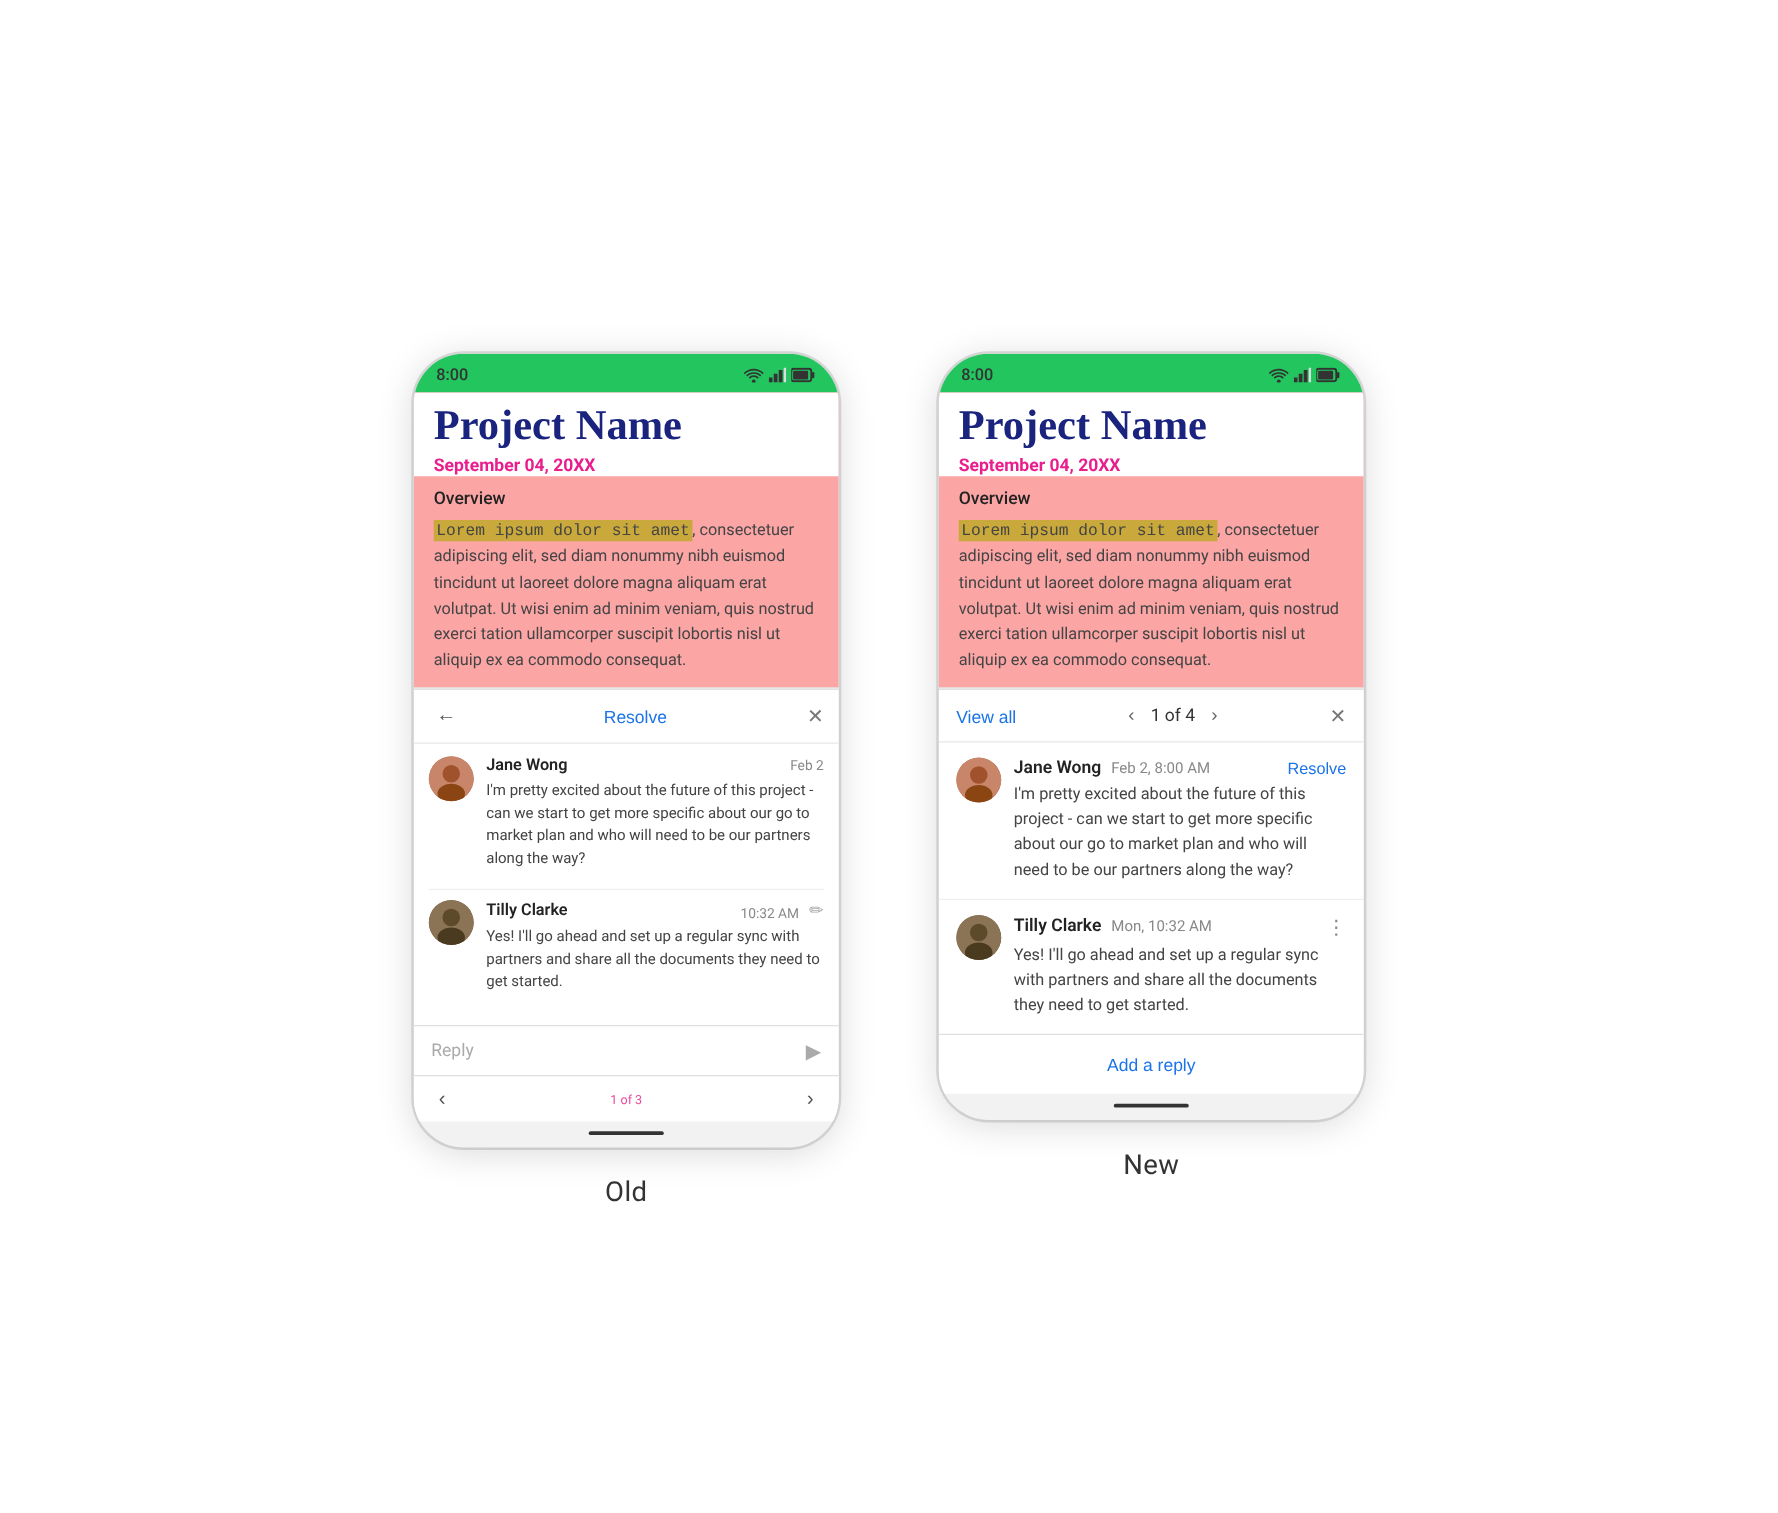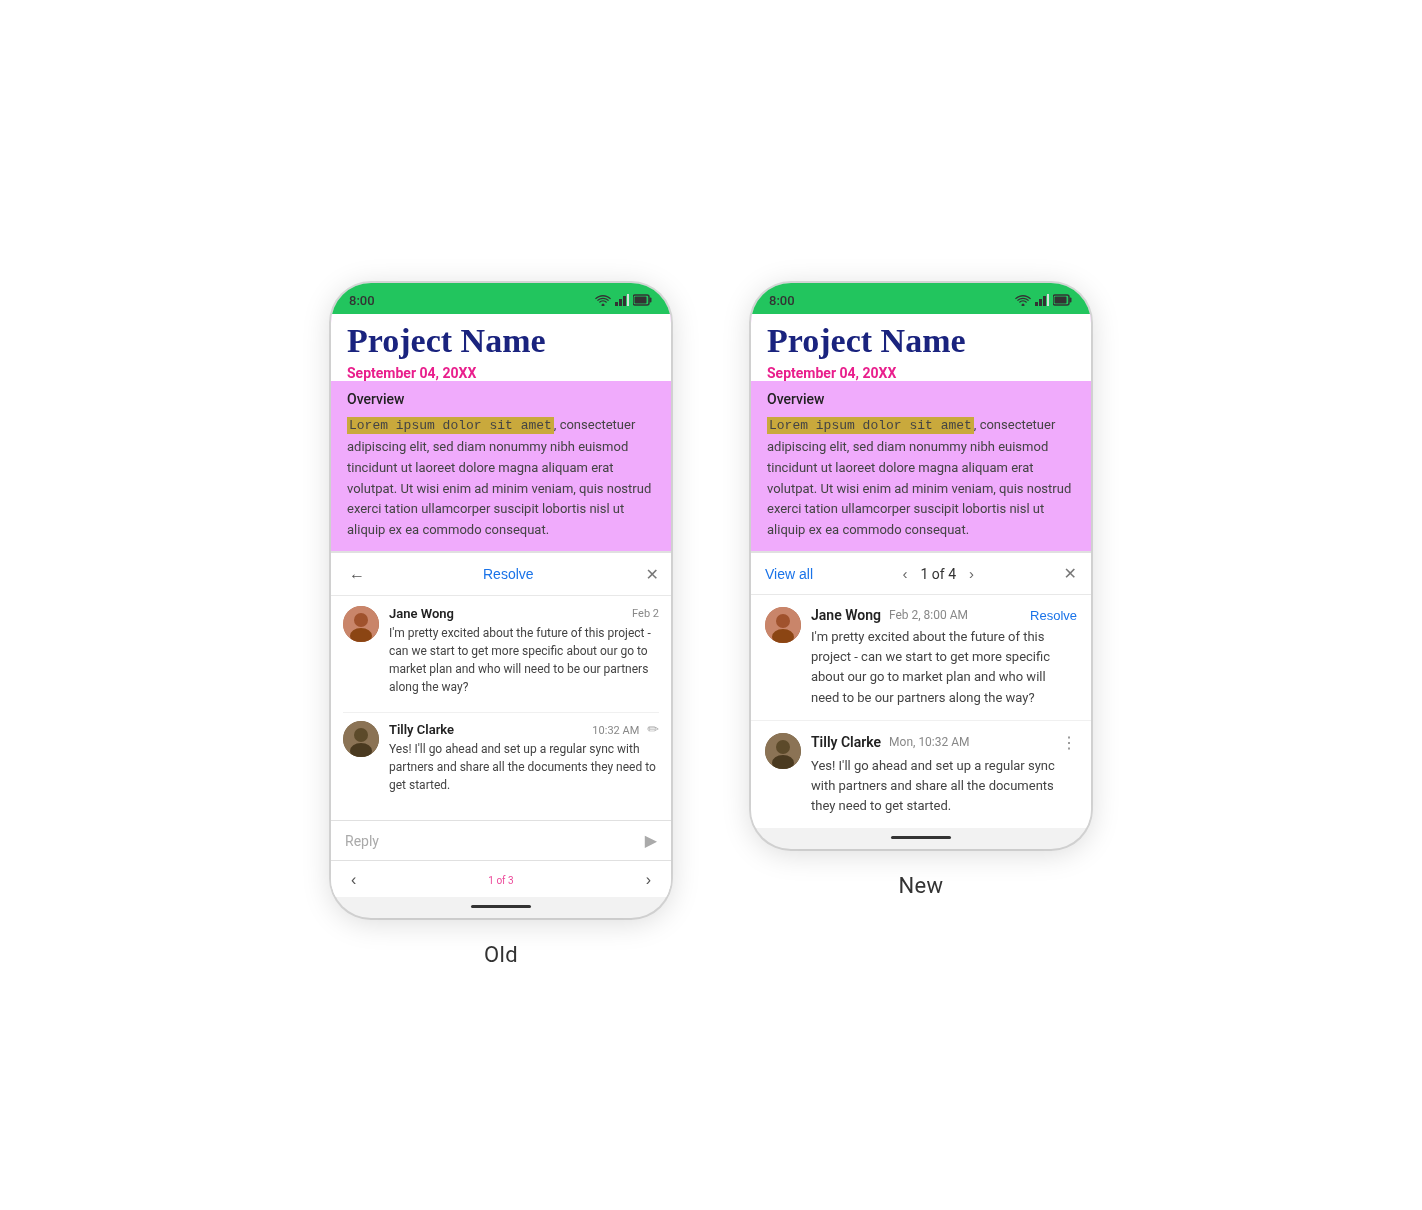--- a/index.html
+++ b/index.html
@@ -58,21 +58,21 @@
       color: #333;
     }
 
     .status-icons {
       display: flex;
       align-items: center;
       gap: 4px;
     }
 
     .phone-screen {
-      background: #f0abfc;
+      background: #fca5a5;
       overflow: hidden;
     }
 
     .doc-header {
       padding: 8px 16px 0;
       background: #fff;
     }
 
     .project-title {
       font-size: 34px;
@@ -589,20 +589,23 @@
               <div class="comment-meta-new">
                 <span class="comment-author-new">Tilly Clarke</span>
                 <span class="comment-time-new">Mon, 10:32 AM</span>
               </div>
               <span class="more-icon">⋮</span>
             </div>
             <div class="comment-text-new">Yes! I'll go ahead and set up a regular sync with partners and share all the documents they need to get started.</div>
           </div>
         </div>
 
+        <div class="add-reply-bar">
+          <button class="add-reply-btn">Add a reply</button>
+        </div>
       </div>
 
       <div class="home-indicator"></div>
     </div>
     <div class="phone-label">New</div>
   </div>
 
 </div>
 
 </body></html>

